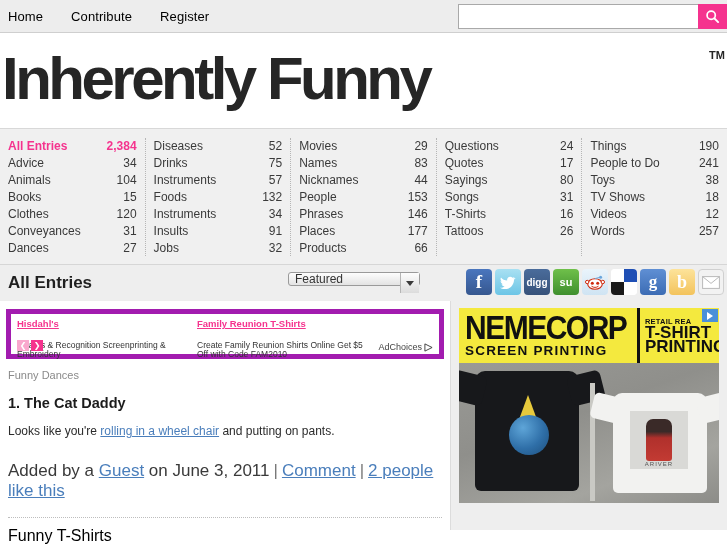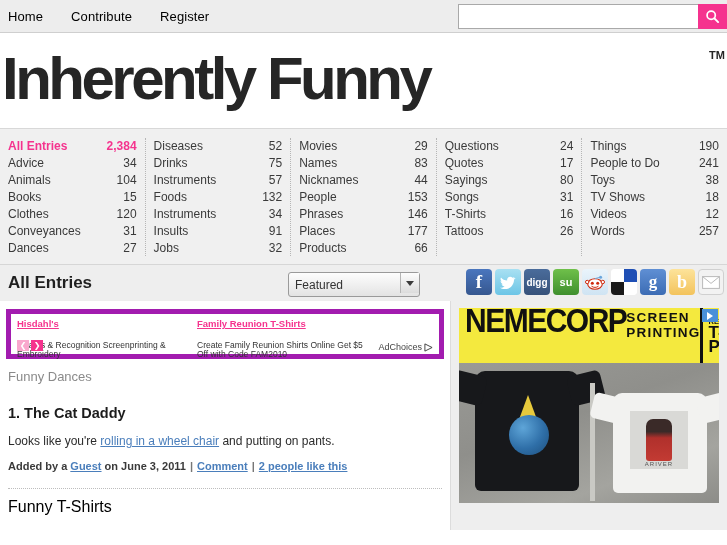--- a/index.html
+++ b/index.html
@@ -120,21 +120,21 @@
   }
   .headbar h1 {
     margin: 0 0 0 8px;
     font-size: 17px;
     color: #1f1f1f;
     font-weight: bold;
   }
   .sortsel {
     position: absolute;
     left: 288px; top: 7px;
-    width: 132px; height: 25px;
+    width: 132px; height: 14px;
     border: 1px solid #9a9a9a;
     border-radius: 3px;
     background: linear-gradient(#fdfdfd, #e3e3e3);
     display: flex; align-items: center;
     font-size: 12px;
     color: #333;
     padding-left: 6px;
     cursor: pointer;
   }
   .sortsel .arrowbox {
@@ -221,46 +221,46 @@
   .adchoices {
     position: absolute; right: 6px; bottom: 2px;
     font-size: 9px; color: #444;
     display: flex; align-items: center; gap: 2px;
     cursor: pointer;
   }
 
   
   .entries { padding: 0 8px; margin-top: 10px; }
   .entry { padding-bottom: 8px; }
-  .entry .cat { font-size: 13px; color: #8a8a8a; margin-bottom: 21px; }
+  .entry .cat { font-size: 11px; color: #8a8a8a; margin-bottom: 14px; }
   .entry .ttl { font-size: 14.5px; font-weight: bold; color: #1c1c1c; margin-bottom: 12px; }
   .entry .body { font-size: 12px; color: #2b2b2b; line-height: 16px; }
   .entry .body a, .entry .meta a {
     color: #4a7ebb; text-decoration: underline;
   }
-  .entry .meta { font-size: 11px; color: #3a3a3a; margin-top: 11px; font-weight: bold; }
+  .entry .meta { font-size: 17px; color: #3a3a3a; margin-top: 22px; }
   .entry .meta .sep { color: #777; margin: 0 4px; }
   .edivider { border-top: 1px dotted #bdbdbd; margin: 8px 0 9px 0; }
 
   
   .sideimg {
     width: 260px;
     background: #fff;
     overflow: hidden;
   }
   .nemebanner {
     height: 55px;
     background: #f4e93e;
     display: flex;
     align-items: stretch;
     position: relative;
   }
   .nemeleft {
     flex: 1;
-    display: flex; flex-direction: row;
+    display: flex; flex-direction: column;
     justify-content: center;
     padding-left: 6px;
   }
   .nemeword {
     font-size: 30px; font-weight: bold; color: #111;
     letter-spacing: -1.5px; line-height: 27px;
     font-family: "Liberation Sans", sans-serif;
     transform: scaleY(1.12);
     transform-origin: left center;
   }

